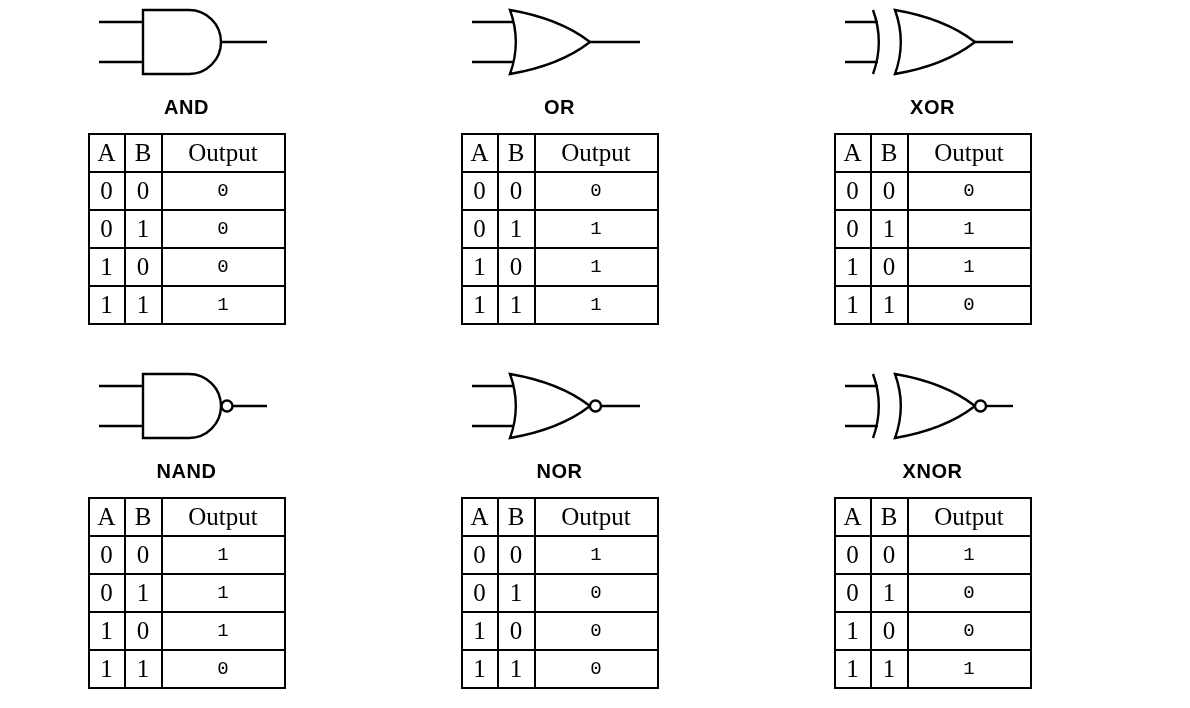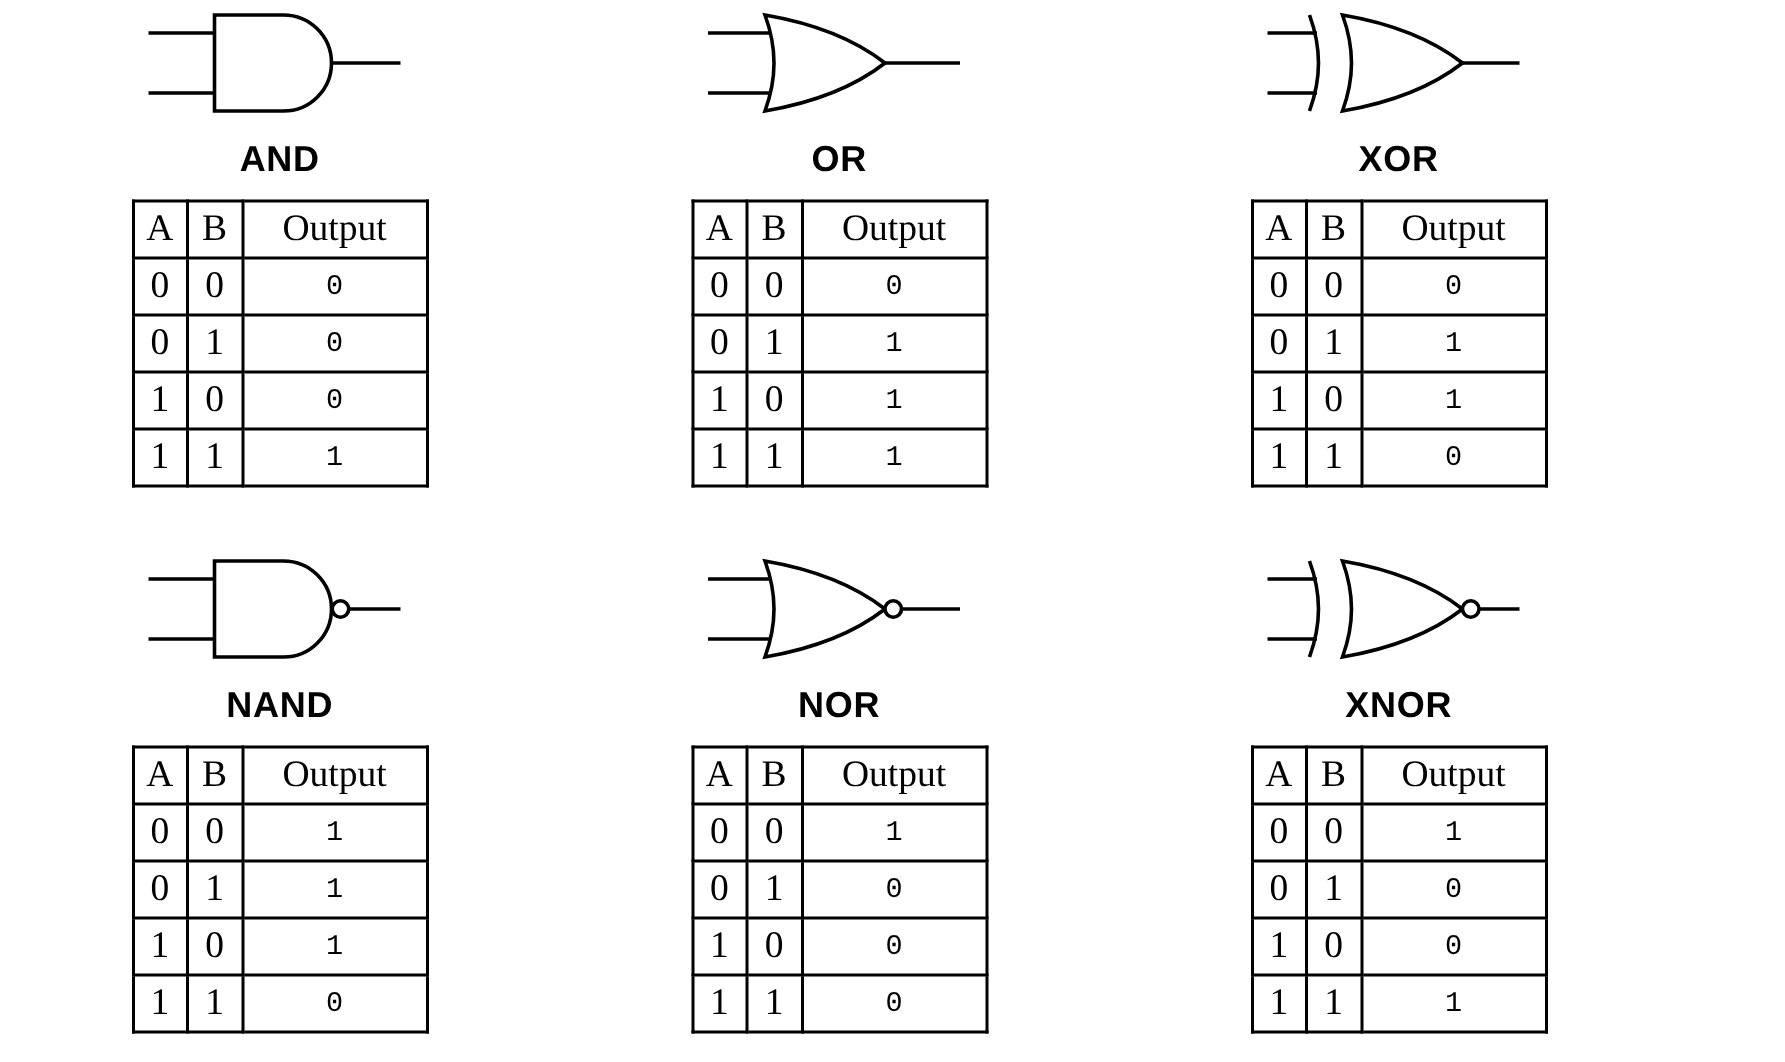--- a/index.html
+++ b/index.html
@@ -2,21 +2,21 @@
 <html><head>
 <meta charset="utf-8">
 <style>
   html,body{margin:0;padding:0;}
   body{width:1190px;height:708px;background:#ffffff;font-family:"Liberation Sans",sans-serif;}
   .board{display:grid;grid-template-columns:repeat(3,373px);}
   .panel{height:354px;display:flex;flex-direction:column;align-items:center;box-sizing:border-box;}
   .row1{padding-top:8px;}
   .row2{padding-top:18px;}
   .gate{display:block;}
-  .gate-label{font-weight:bold;font-size:24px;letter-spacing:.5px;color:#000;margin-top:16px;line-height:26px;}
+  .gate-label{font-weight:bold;font-size:20px;letter-spacing:.5px;color:#000;margin-top:16px;line-height:26px;}
   table.truth{border-collapse:collapse;margin-top:13px;background:#fff;}
   .truth th,.truth td{border:2px solid #000;text-align:center;vertical-align:middle;padding:0;height:36px;
     font-family:"Liberation Serif",serif;font-size:25px;font-weight:normal;color:#000;}
   .col-a{width:34px;}
   .col-b{width:35px;}
   .col-out{width:121px;}
   .truth td.out{font-family:"Liberation Mono",monospace;font-size:19px;}
   svg .ink{stroke:#000;stroke-width:2.4;fill:none;}
   svg .bodyfill{fill:#fff;}
 </style>

